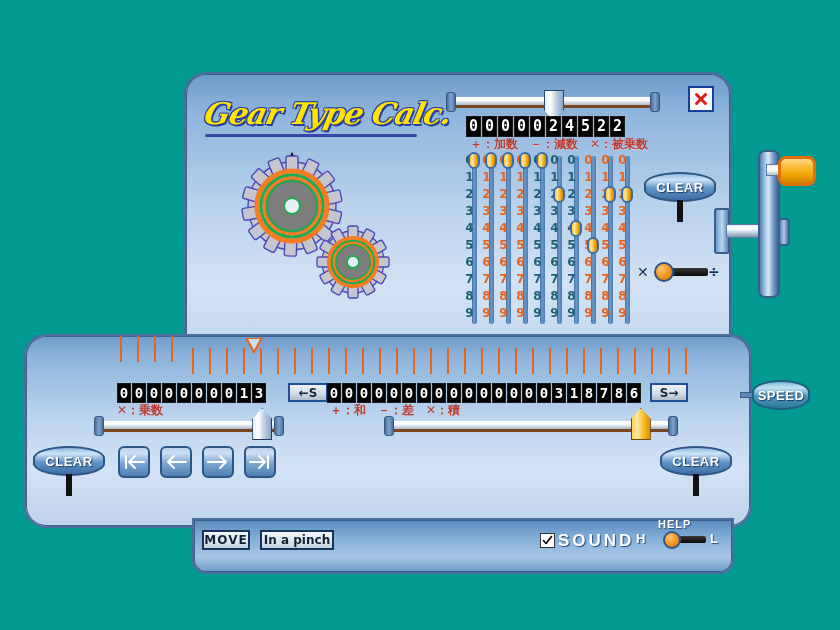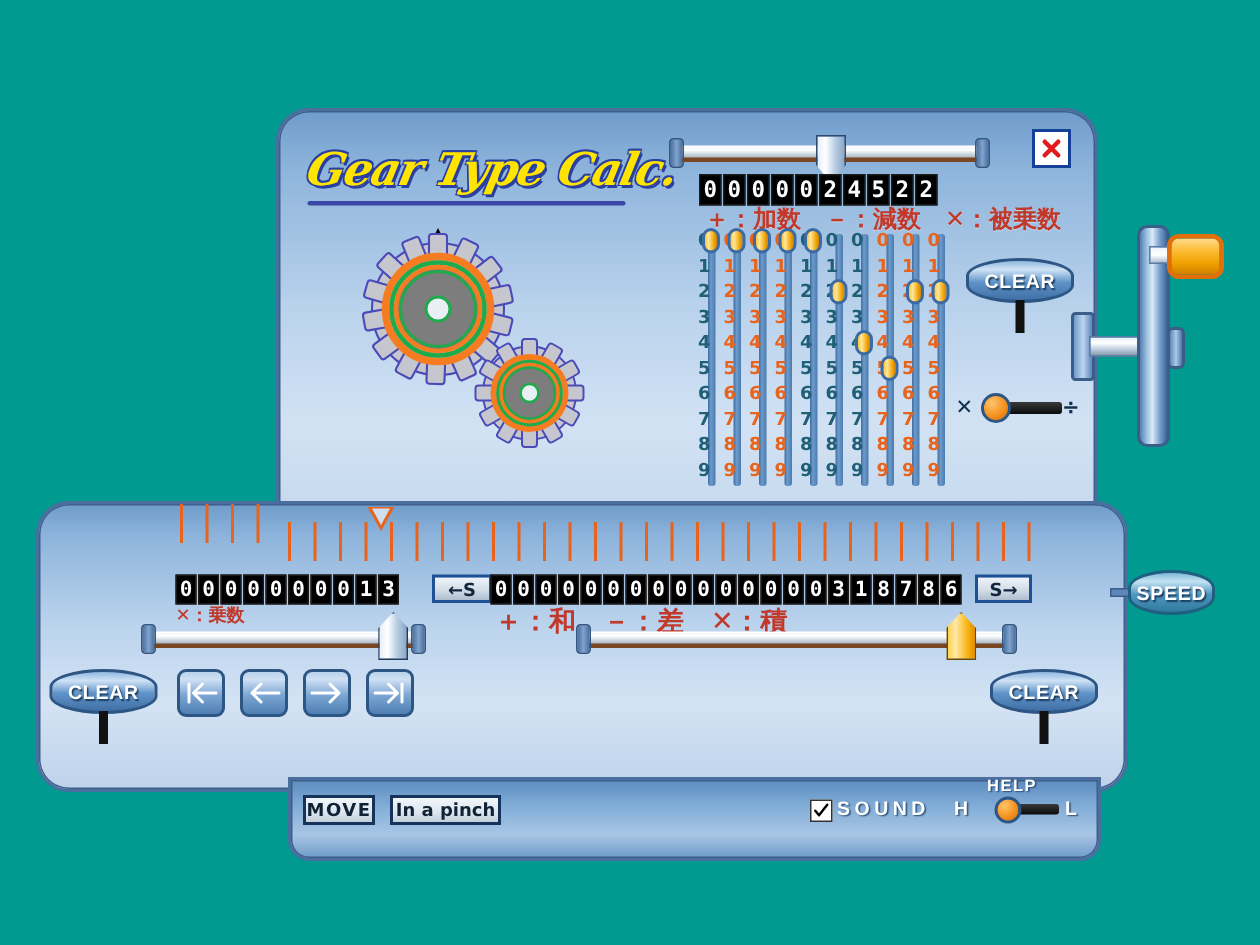--- a/index.html
+++ b/index.html
@@ -112,21 +112,21 @@
     color:#fff;font-family:"DejaVu Sans Mono",monospace;
     font-size:15px;font-weight:bold;line-height:19px;text-align:center;
     border:1px solid #1a1a1a;
   }
   .dg.small{width:12px;height:18px;font-size:14px;line-height:18px;}
 
   
   #top-readout{position:absolute;left:466px;top:116px;}
   #top-legend{
     position:absolute;left:470px;top:136px;width:210px;
-    color:#c0392b;font-weight:bold;font-size:16px;white-space:nowrap;
+    color:#c0392b;font-weight:bold;font-size:12px;white-space:nowrap;
     font-family:"DejaVu Sans",sans-serif;
     text-shadow:0 1px 0 rgba(255,255,255,.4);
   }
 
   
   #matrix{position:absolute;left:464px;top:152px;width:170px;height:175px;}
   .mcol{position:absolute;top:0;width:17px;height:175px;}
   .mcol .track{
     position:absolute;left:8px;top:4px;width:5px;height:168px;
     background:linear-gradient(to right,#3f6da4,#6d9ac9 40%,#4a7bb0);
@@ -235,21 +235,21 @@
 
   
   #left-readout{position:absolute;left:117px;top:383px;}
   #right-readout{position:absolute;left:327px;top:383px;}
   #left-legend{
     position:absolute;left:117px;top:402px;color:#c0392b;font-weight:bold;
     font-size:12px;white-space:nowrap;font-family:"DejaVu Sans",sans-serif;
   }
   #right-legend{
     position:absolute;left:330px;top:402px;color:#c0392b;font-weight:bold;
-    font-size:18px;white-space:nowrap;font-family:"DejaVu Sans",sans-serif;
+    font-size:12px;white-space:nowrap;font-family:"DejaVu Sans",sans-serif;
   }
   .shift-btn{
     position:absolute;height:19px;padding:0 6px;
     background:linear-gradient(to bottom,#eef3f8,#d3dde7 55%,#aebecf);
     border:2px solid #1f4f94;
     font-family:"DejaVu Sans",sans-serif;font-weight:bold;font-size:12px;
     color:#13263d;display:flex;align-items:center;justify-content:center;
     cursor:pointer;box-sizing:border-box;white-space:nowrap;
   }
   #shift-left{left:288px;top:383px;width:40px;}
@@ -279,21 +279,21 @@
   }
   #help-btn{left:202px;top:530px;width:48px;}
   #pinch-btn{left:260px;top:530px;width:74px;letter-spacing:0;}
   #sound-box{
     position:absolute;left:540px;top:533px;width:13px;height:13px;
     background:#fff;border:1px solid #333;cursor:pointer;
     display:flex;align-items:center;justify-content:center;
   }
   #sound-label{
     position:absolute;left:558px;top:531px;color:#ffffff;font-weight:bold;
-    font-size:13px;letter-spacing:3px;font-family:"Liberation Sans",sans-serif;
+    font-size:17px;letter-spacing:3px;font-family:"Liberation Sans",sans-serif;
     text-shadow:1px 1px 1px #2a4c73;white-space:nowrap;
   }
   #speed-label{
     position:absolute;left:658px;top:518px;color:#ffffff;font-weight:bold;
     font-size:11px;letter-spacing:1px;text-shadow:1px 1px 1px #2a4c73;
   }
   #speed-h{position:absolute;left:636px;top:531px;color:#fff;font-weight:bold;font-size:13px;text-shadow:1px 1px 1px #2a4c73;}
   #speed-l{position:absolute;left:710px;top:531px;color:#fff;font-weight:bold;font-size:13px;text-shadow:1px 1px 1px #2a4c73;}
   #speed-slider{position:absolute;left:652px;top:531px;width:56px;height:18px;}
   #speed-slider .bar{

